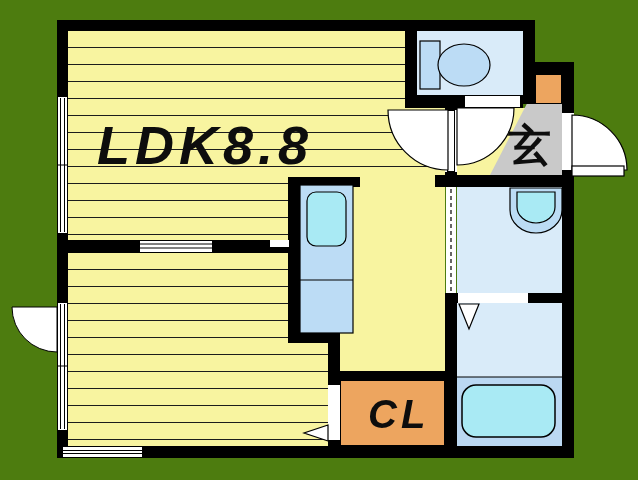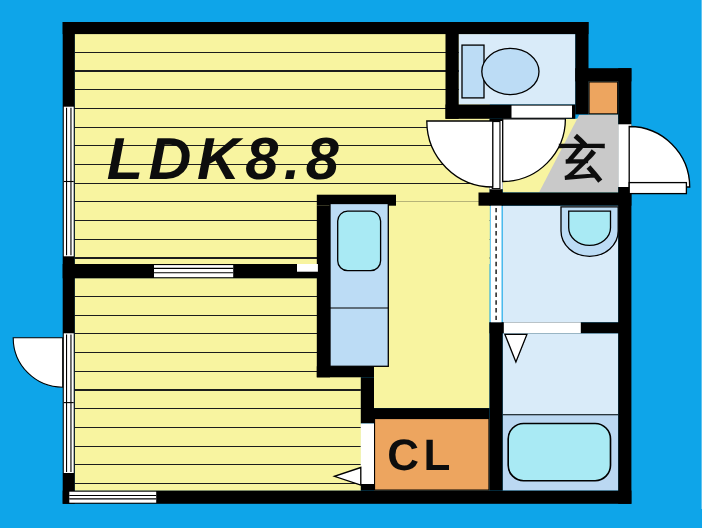--- a/index.html
+++ b/index.html
@@ -1,34 +1,34 @@
 <!DOCTYPE html>
 <html><head>
 <meta charset="utf-8">
 <style>
   html,body{margin:0;padding:0;background:#fff;}
-  .plan{position:relative;width:638px;height:480px;background:#0ea5e9;overflow:hidden;
+  .plan{position:relative;width:638px;height:480px;background:#4d7c0f;overflow:hidden;
         font-family:"Liberation Sans","DejaVu Sans",sans-serif;}
   .abs{position:absolute;}
   
   .striped{background-color:#F8F4A0;
     background-image:repeating-linear-gradient(to bottom,#F8F4A0 0px,#F8F4A0 16px,#1c1c1c 16px,#1c1c1c 17px);}
   .yellow{background:#F8F4A0;}
   .tile{background:#D9EBF9;}
   .tile2{background:#BBD8F2;}
   .gray{background:#C9C9C9;}
   .orange{background:#EDA55F;border:1px solid #000;box-sizing:border-box;}
   .w{position:absolute;background:#000;}
   .o{position:absolute;background:#fff;}
   .leaf{position:absolute;background:#fff;border:1px solid #000;box-sizing:border-box;}
   svg.overlay{position:absolute;left:0;top:0;width:638px;height:480px;}
   .lbl{position:absolute;color:#0d0d0d;font-weight:bold;white-space:nowrap;line-height:1;}
   .lbl-ldk{left:97px;top:118px;font-size:54px;font-style:italic;letter-spacing:5px;}
   .lbl-yo{left:110px;top:321px;font-size:53px;letter-spacing:2px;}
-  .lbl-cl{left:352px;top:394px;font-size:40px;letter-spacing:4px;}
+  .lbl-cl{left:368px;top:394px;font-size:40px;font-style:italic;letter-spacing:4px;}
   .lbl-gen{left:508px;top:124px;font-size:43px;}
 </style>
 </head>
 <body>
 
 <div class="plan">
 
   <div class="abs striped" style="left:68px;top:31px;width:377px;height:209px;"></div>
   <div class="abs striped" style="left:68px;top:253px;width:260px;height:193px;"></div>
   <div class="abs yellow" style="left:340px;top:183px;width:105px;height:188px;"></div>

